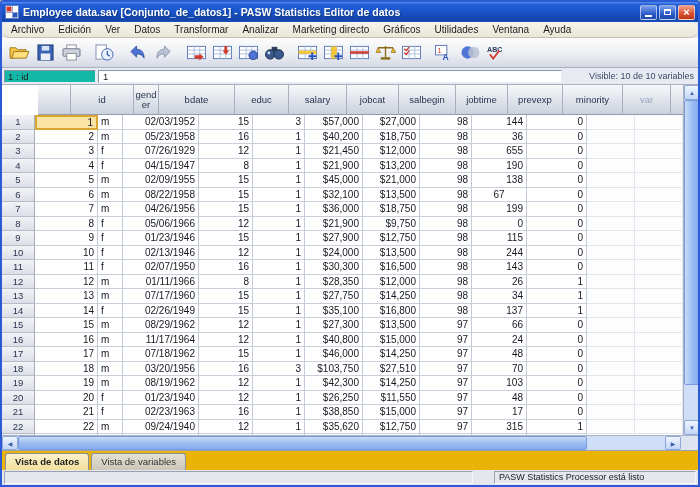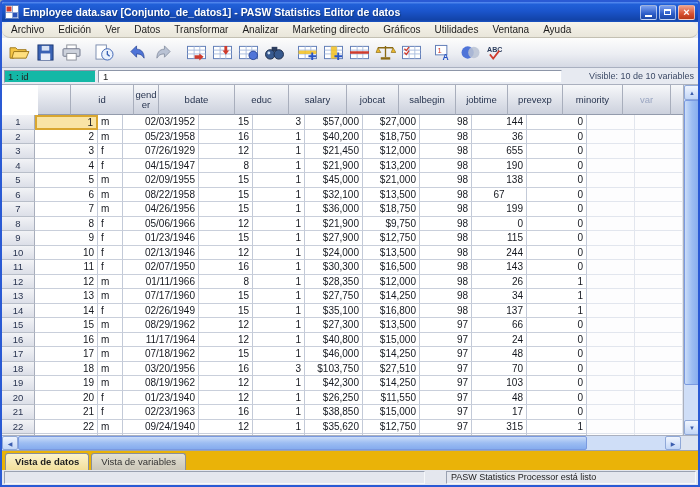--- a/index.html
+++ b/index.html
@@ -118,21 +118,21 @@
   .tab{font-size:9.5px;color:#333;padding:2px 9px 3px;margin-right:2px;
     background:linear-gradient(180deg,#e4e1d4,#cbc7b8);
     border:1px solid #8a8f99;border-bottom:none;border-radius:3px 3px 0 0;cursor:default;}
   .tab.active{background:linear-gradient(180deg,#fcf3cd,#f2df9b);font-weight:bold;color:#1d1d1d;}
 
   
   .statusbar{height:15px;flex:0 0 15px;background:#e4e7ee;display:flex;gap:3px;padding:1px 2px;}
   .spanel{border:1px solid;border-color:#99a1b1 #f6f8fb #f6f8fb #99a1b1;
     font-size:9px;color:#222;line-height:11px;padding:0 4px;}
   .spanel.left{flex:1;}
-  .spanel.right{width:250px;margin-left:18px;}
+  .spanel.right{width:202px;margin-left:18px;}
 </style>
 </head>
 <body>
 
 <div class="window">
 
   <div class="titlebar">
     <svg class="app-icon" viewBox="0 0 14 14">
       <rect x="0.5" y="0.5" width="13" height="13" fill="#fff" stroke="#6080c0"></rect>
       <rect x="1.5" y="1.5" width="5" height="5" fill="#d03a2c"></rect>

